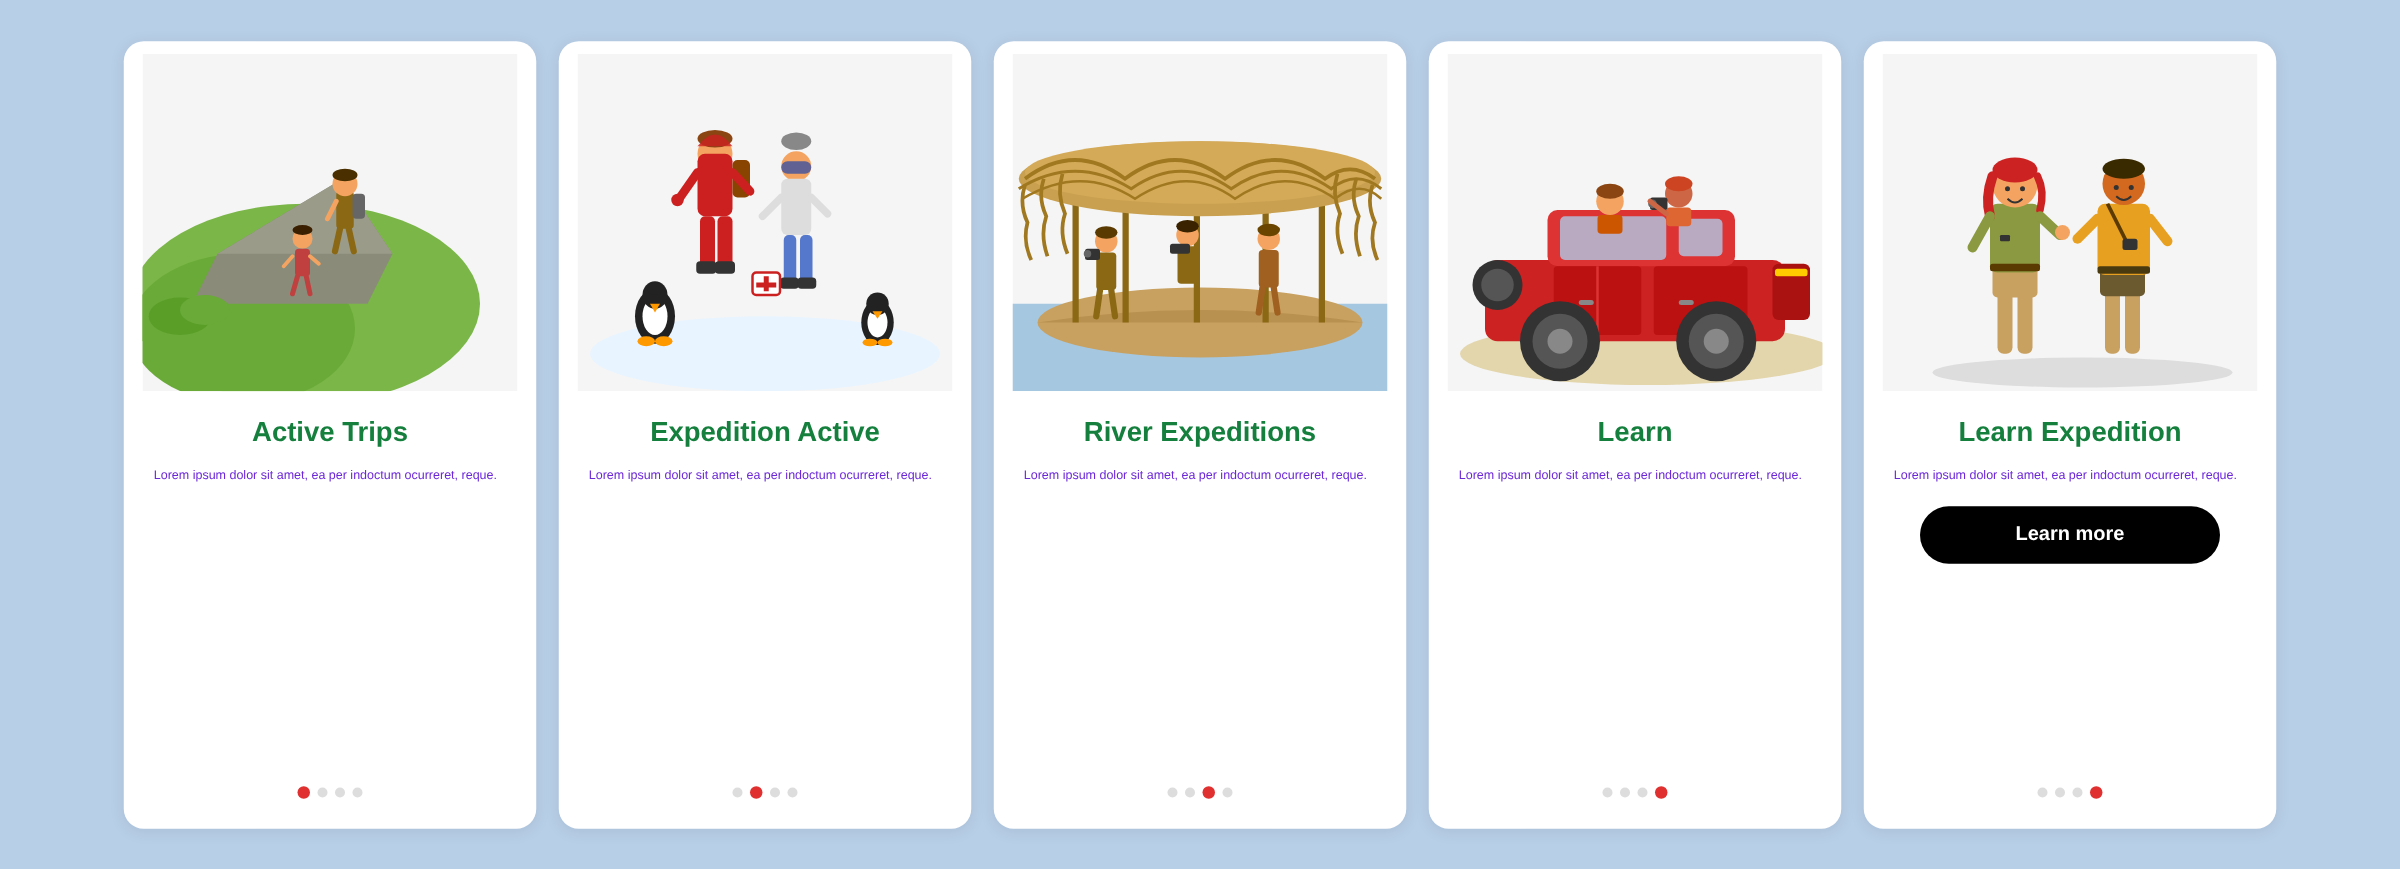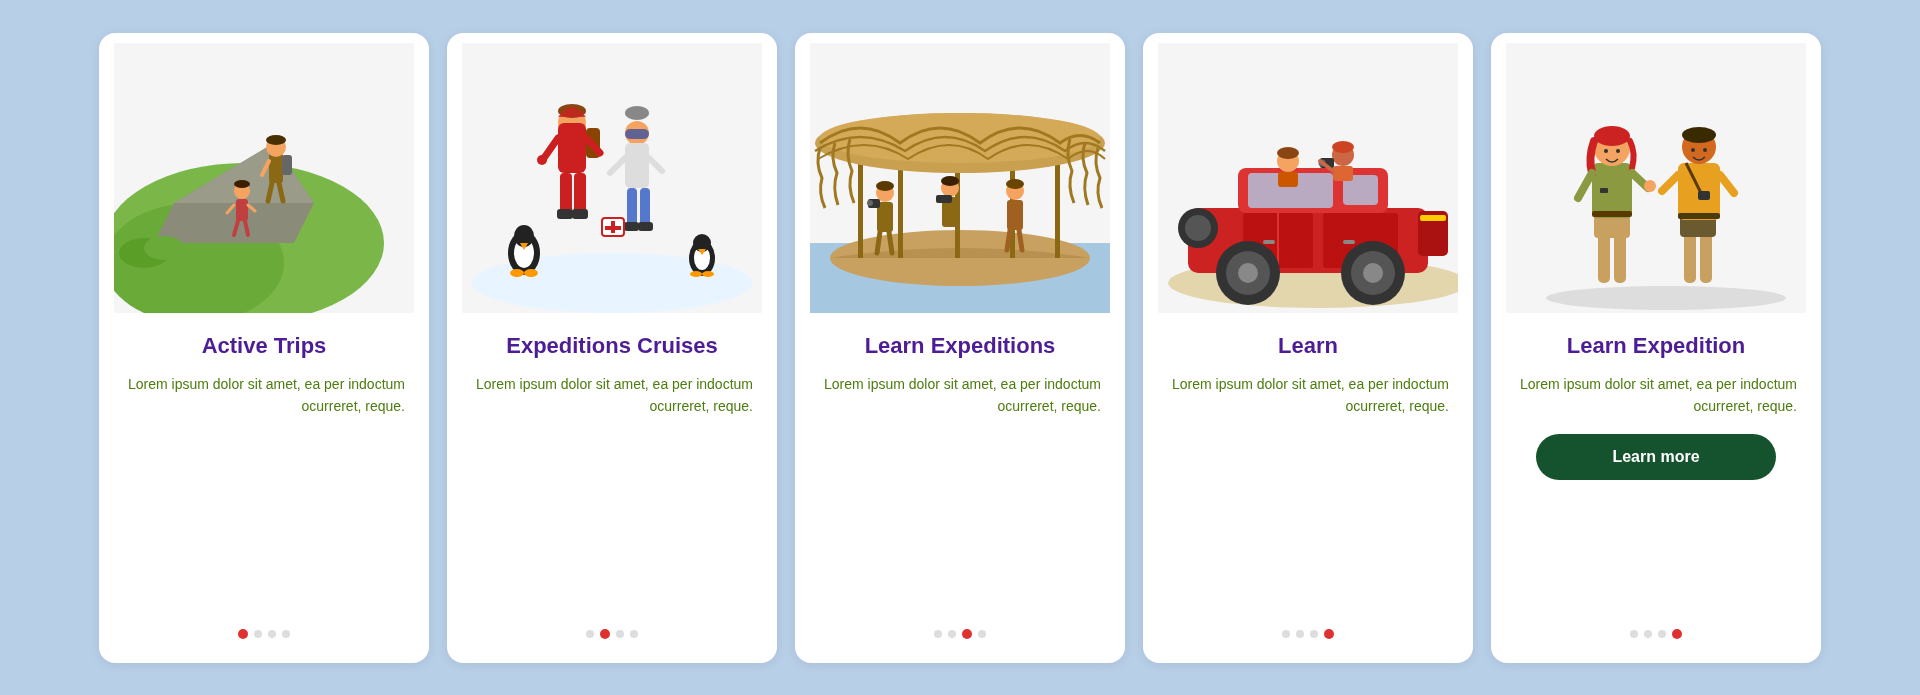--- a/index.html
+++ b/index.html
@@ -42,31 +42,31 @@
     }
     .card-content {
       display: flex;
       flex-direction: column;
       align-items: center;
       padding: 20px 24px 0 24px;
       width: 100%;
       flex: 1;
     }
     .card-title {
-      color: #4c1d95;
+      color: #15803d;
       font-size: 22px;
       font-weight: bold;
       text-align: center;
       margin-bottom: 14px;
       line-height: 1.2;
     }
     .card-description {
-      color: #4d7c0f;
-      font-size: 14px;
-      text-align: right;
+      color: #6d28d9;
+      font-size: 10px;
+      text-align: left;
       line-height: 1.6;
       width: 100%;
     }
     .card-dots {
       display: flex;
       gap: 6px;
       margin-top: auto;
       padding-top: 24px;
       align-items: center;
       justify-content: center;
@@ -83,21 +83,21 @@
       height: 10px;
       border-radius: 50%;
     }
     .dot.inactive-round {
       width: 8px;
       height: 8px;
       border-radius: 50%;
       background: #ddd;
     }
     .learn-more-btn {
-      background: #14532d;
+      background: #000000;
       color: white;
       border: none;
       border-radius: 28px;
       padding: 14px 60px;
       font-size: 16px;
       font-weight: bold;
       cursor: pointer;
       margin-top: 16px;
       width: 85%;
       text-align: center;
@@ -213,21 +213,21 @@
 
         <ellipse cx="240" cy="215" rx="13" ry="18" fill="#222"></ellipse>
         <ellipse cx="240" cy="215" rx="8" ry="12" fill="#fff"></ellipse>
         <ellipse cx="240" cy="200" rx="9" ry="9" fill="#222"></ellipse>
         <polygon points="236,206 244,206 240,212" fill="#f90"></polygon>
         <ellipse cx="234" cy="231" rx="6" ry="3" fill="#f90"></ellipse>
         <ellipse cx="246" cy="231" rx="6" ry="3" fill="#f90"></ellipse>
       </svg>
     </div>
     <div class="card-content">
-      <div class="card-title">Expeditions Cruises</div>
+      <div class="card-title">Expedition Active</div>
       <div class="card-description">Lorem ipsum dolor sit amet, ea per indoctum ocurreret, reque.</div>
       <div class="card-dots">
         <div class="dot inactive-round"></div>
         <div class="dot active"></div>
         <div class="dot inactive-round"></div>
         <div class="dot inactive-round"></div>
       </div>
     </div>
   </div>
 
@@ -279,21 +279,21 @@
         <rect x="126" y="152" width="16" height="8" rx="2" fill="#333"></rect>
 
         <circle cx="205" cy="148" r="9" fill="#F4A460"></circle>
         <ellipse cx="205" cy="141" rx="9" ry="5" fill="#6a4500"></ellipse>
         <rect x="197" y="157" width="16" height="30" rx="3" fill="#a06020"></rect>
         <line x1="200" y1="187" x2="197" y2="207" stroke="#a06020" stroke-width="5" stroke-linecap="round"></line>
         <line x1="209" y1="187" x2="212" y2="207" stroke="#a06020" stroke-width="5" stroke-linecap="round"></line>
       </svg>
     </div>
     <div class="card-content">
-      <div class="card-title">Learn Expeditions</div>
+      <div class="card-title">River Expeditions</div>
       <div class="card-description">Lorem ipsum dolor sit amet, ea per indoctum ocurreret, reque.</div>
       <div class="card-dots">
         <div class="dot inactive-round"></div>
         <div class="dot inactive-round"></div>
         <div class="dot active"></div>
         <div class="dot inactive-round"></div>
       </div>
     </div>
   </div>
 

